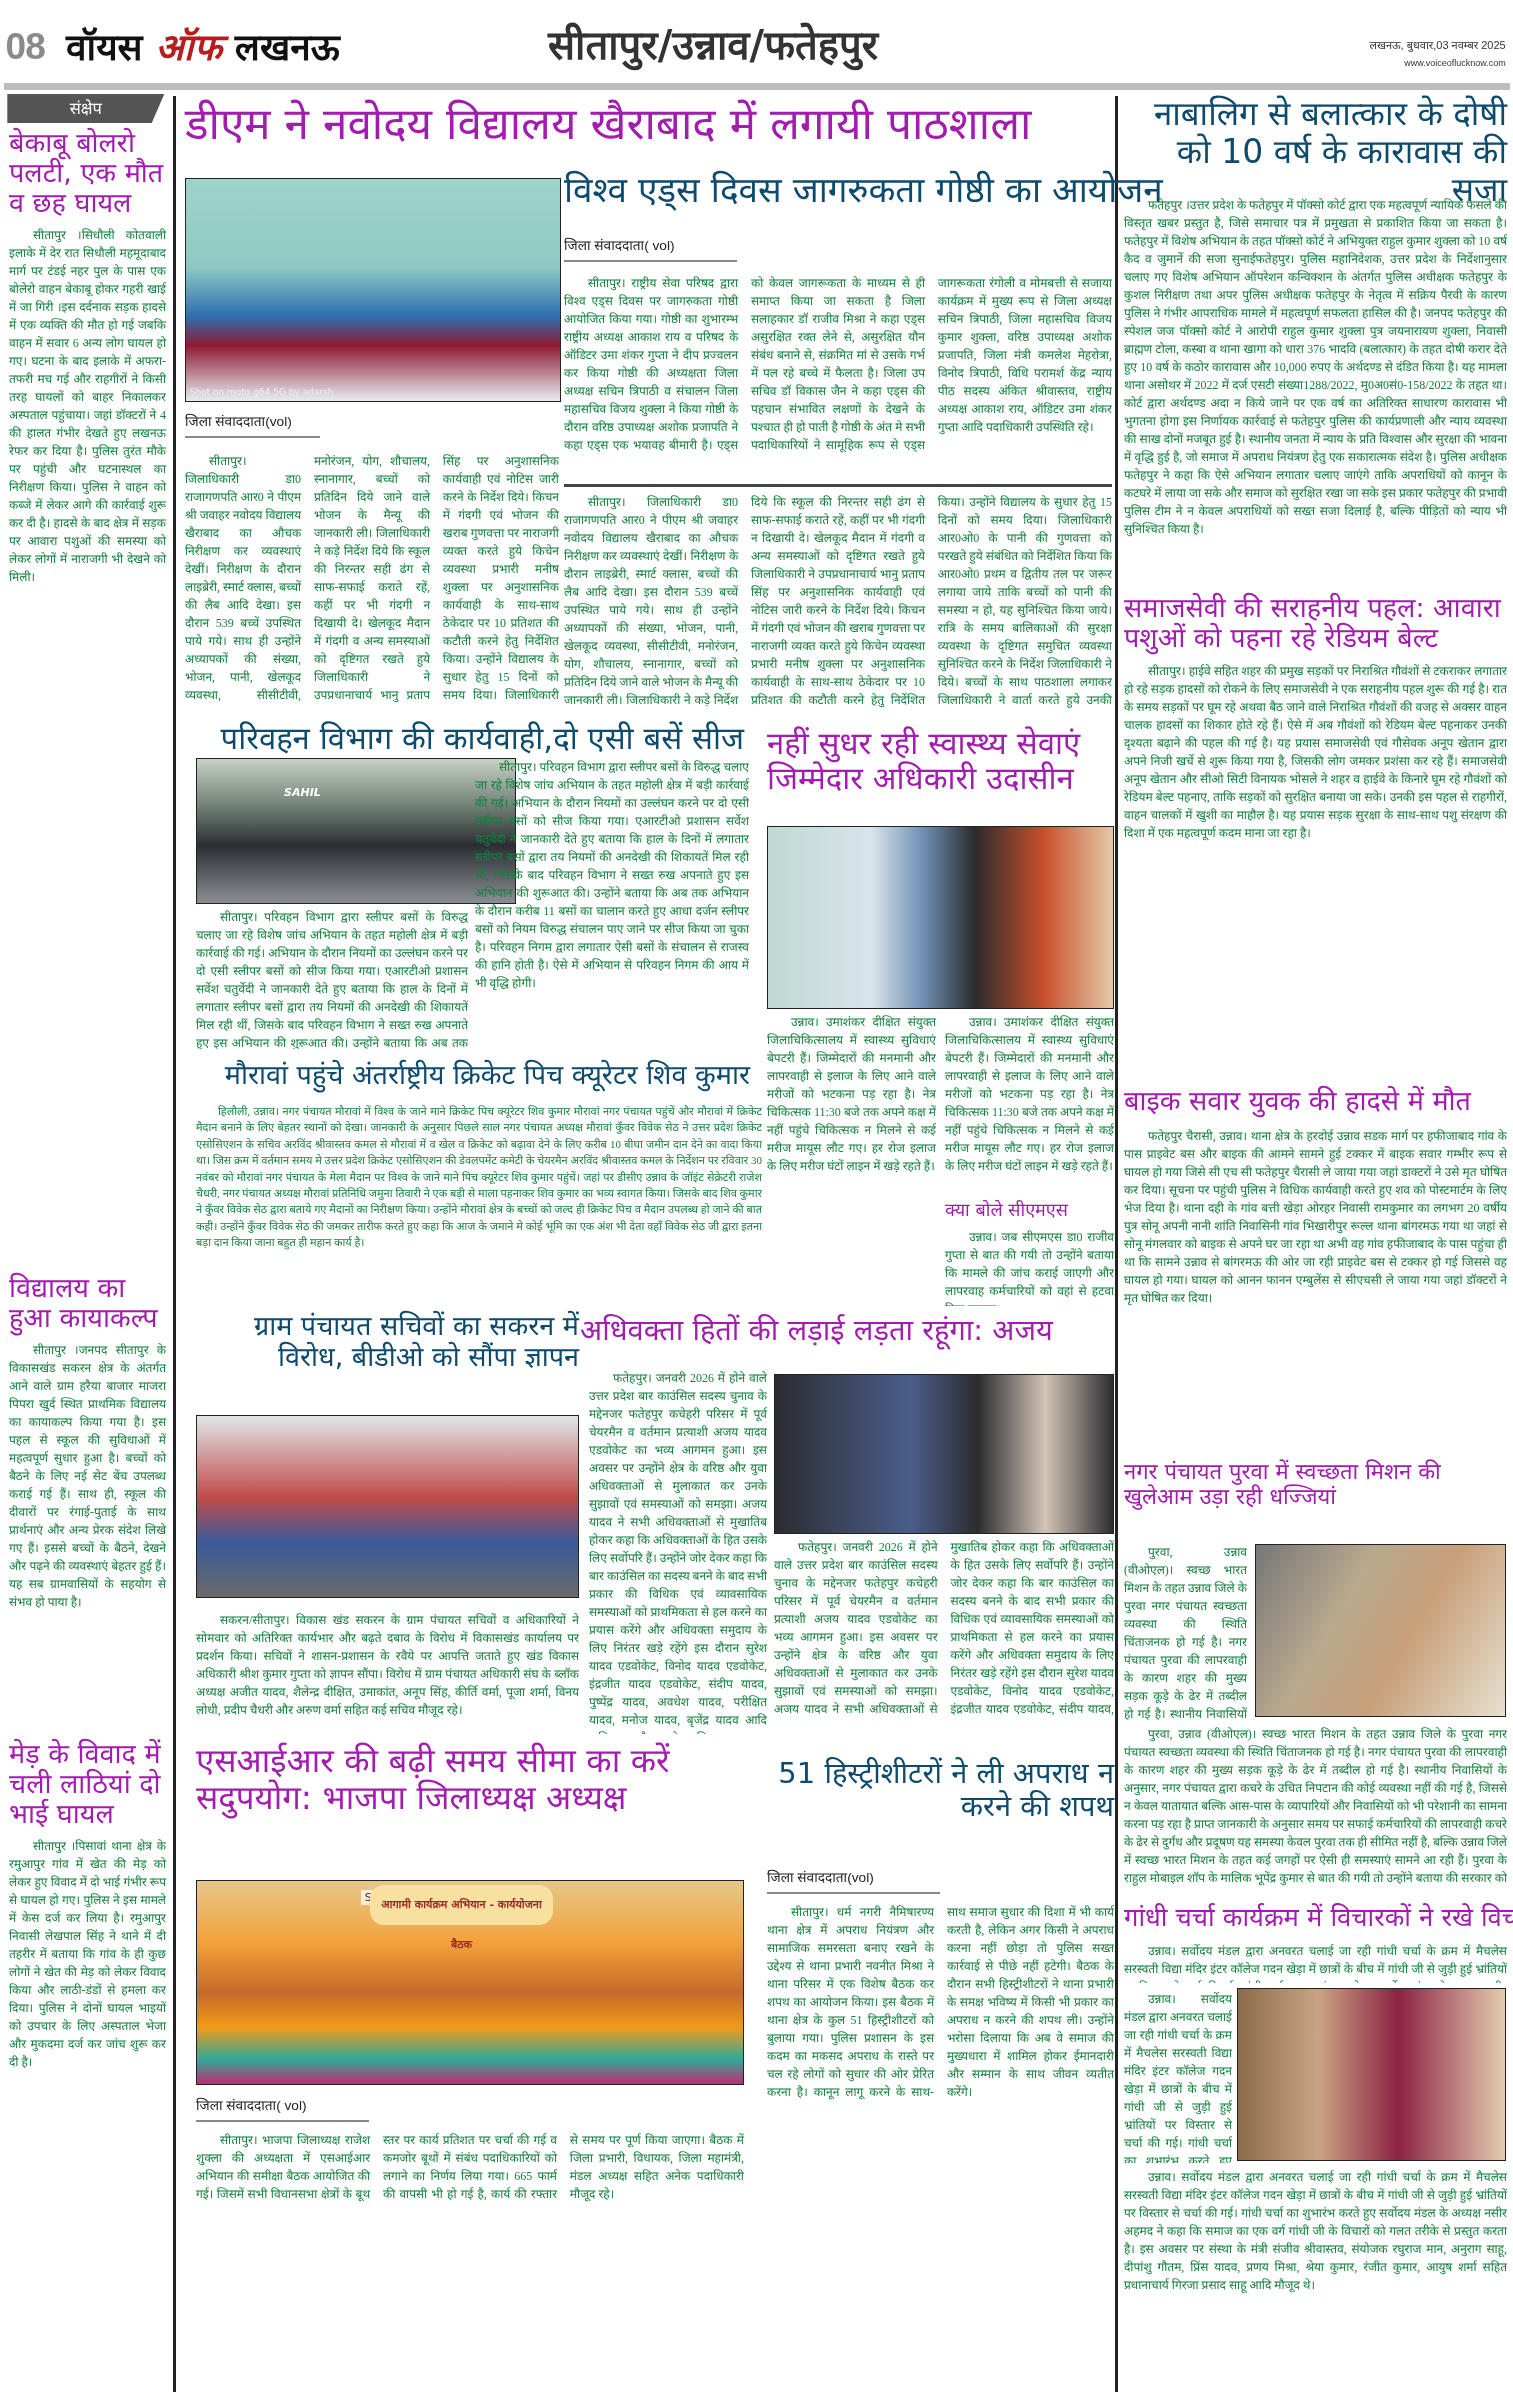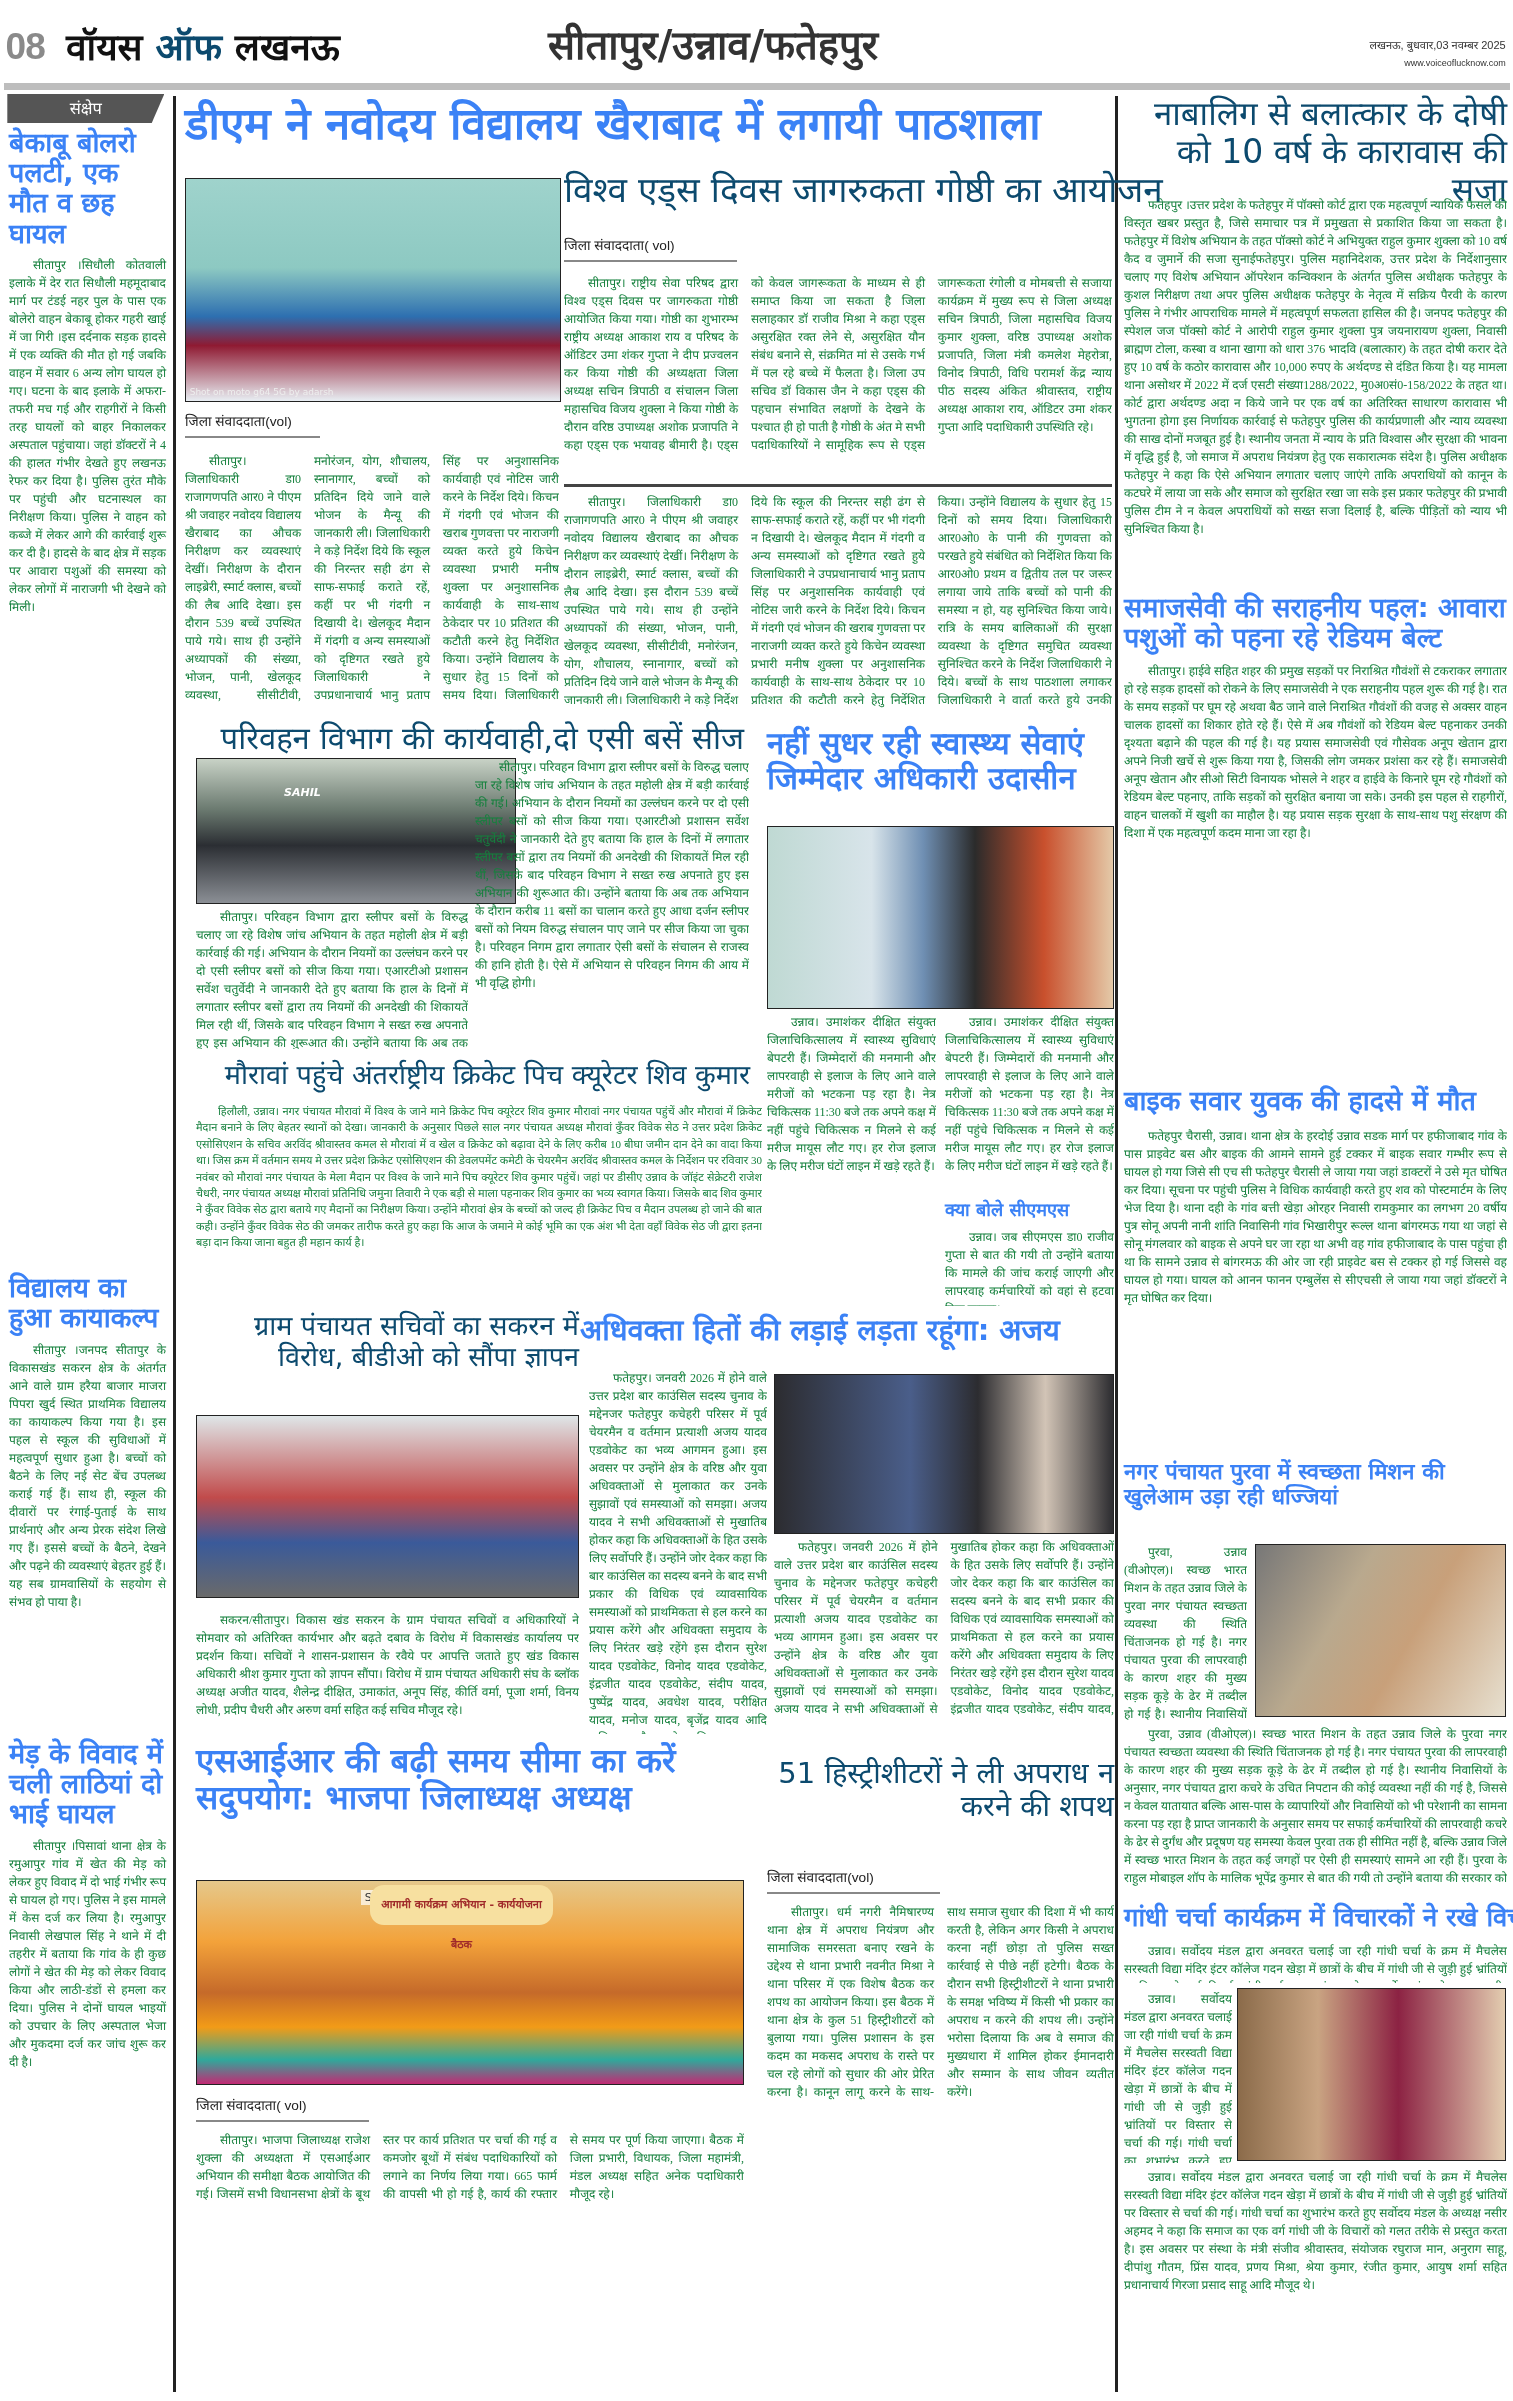--- a/index.html
+++ b/index.html
@@ -4,31 +4,31 @@
 <style>
   * { box-sizing: border-box; margin: 0; padding: 0; }
   html, body { width: 1513px; height: 2401px; background: #fff; overflow: hidden; }
   body { font-family: "DejaVu Sans", "Liberation Sans", sans-serif; color: #1a1a1a; position: relative; }
   .abs { position: absolute; }
 
   
   .masthead { left: 0; top: 0; width: 1513px; height: 84px; }
   .page-no { left: 5.5px; top: 25.6px; font-size: 37px; font-weight: bold; color: #8a8a8a; font-family: "Liberation Sans", sans-serif; letter-spacing: -0.9px; }
   .paper-name { left: 66px; top: 20px; font-size: 37px; font-weight: bold; color: #111; }
-  .paper-name .mid { color: #0c4a6e; }
+  .paper-name .mid { color: #b91c1c; font-style: italic; }
   .section-title { left: 548px; top: 16.4px; font-size: 40px; font-weight: bold; color: #333; }
   .dateline { right: 7.3px; top: 37px; font-size: 11px; color: #333; text-align: right; font-family: "Liberation Sans", sans-serif; }
   .site { right: 7.3px; top: 58px; font-size: 9px; color: #333; font-family: "Liberation Sans", sans-serif; }
   .mast-bar { left: 3.7px; top: 83px; width: 1506px; height: 7.3px; background: #bdbdbd; }
 
   
   .vrule { background: #222; width: 2.7px; }
 
   
-  .hl { font-weight: bold; line-height: 1.12; color: #3b82f6; }
+  .hl { font-weight: normal; line-height: 1.12; color: #a21caf; }
   .hl-light { font-weight: normal; line-height: 1.15; color: #0c4a6e; text-align: right; }
   .body-text { font-size: 12px; line-height: 18px; text-align: justify; color: #15803d; font-family: "Liberation Serif", "DejaVu Serif", serif; }
   .body-text p { text-indent: 2em; }
   .cols2 { column-count: 2; column-gap: 12.8px; }
   .cols3 { column-count: 3; column-gap: 12.8px; }
   .byline { font-size: 13.7px; color: #222; padding-bottom: 5.5px; border-bottom: 2.7px solid #888; margin-bottom: 11px; font-family: "Liberation Sans", sans-serif; }
   .hrule { height: 2.7px; background: #444; }
 
   
   .brief-tag { left: 7.3px; top: 94px; width: 157px; height: 29px; background: #555; color: #fff; font-size: 16.4px; text-align: center; line-height: 29px; clip-path: polygon(0 0, 100% 0, 92% 100%, 0 100%); }

